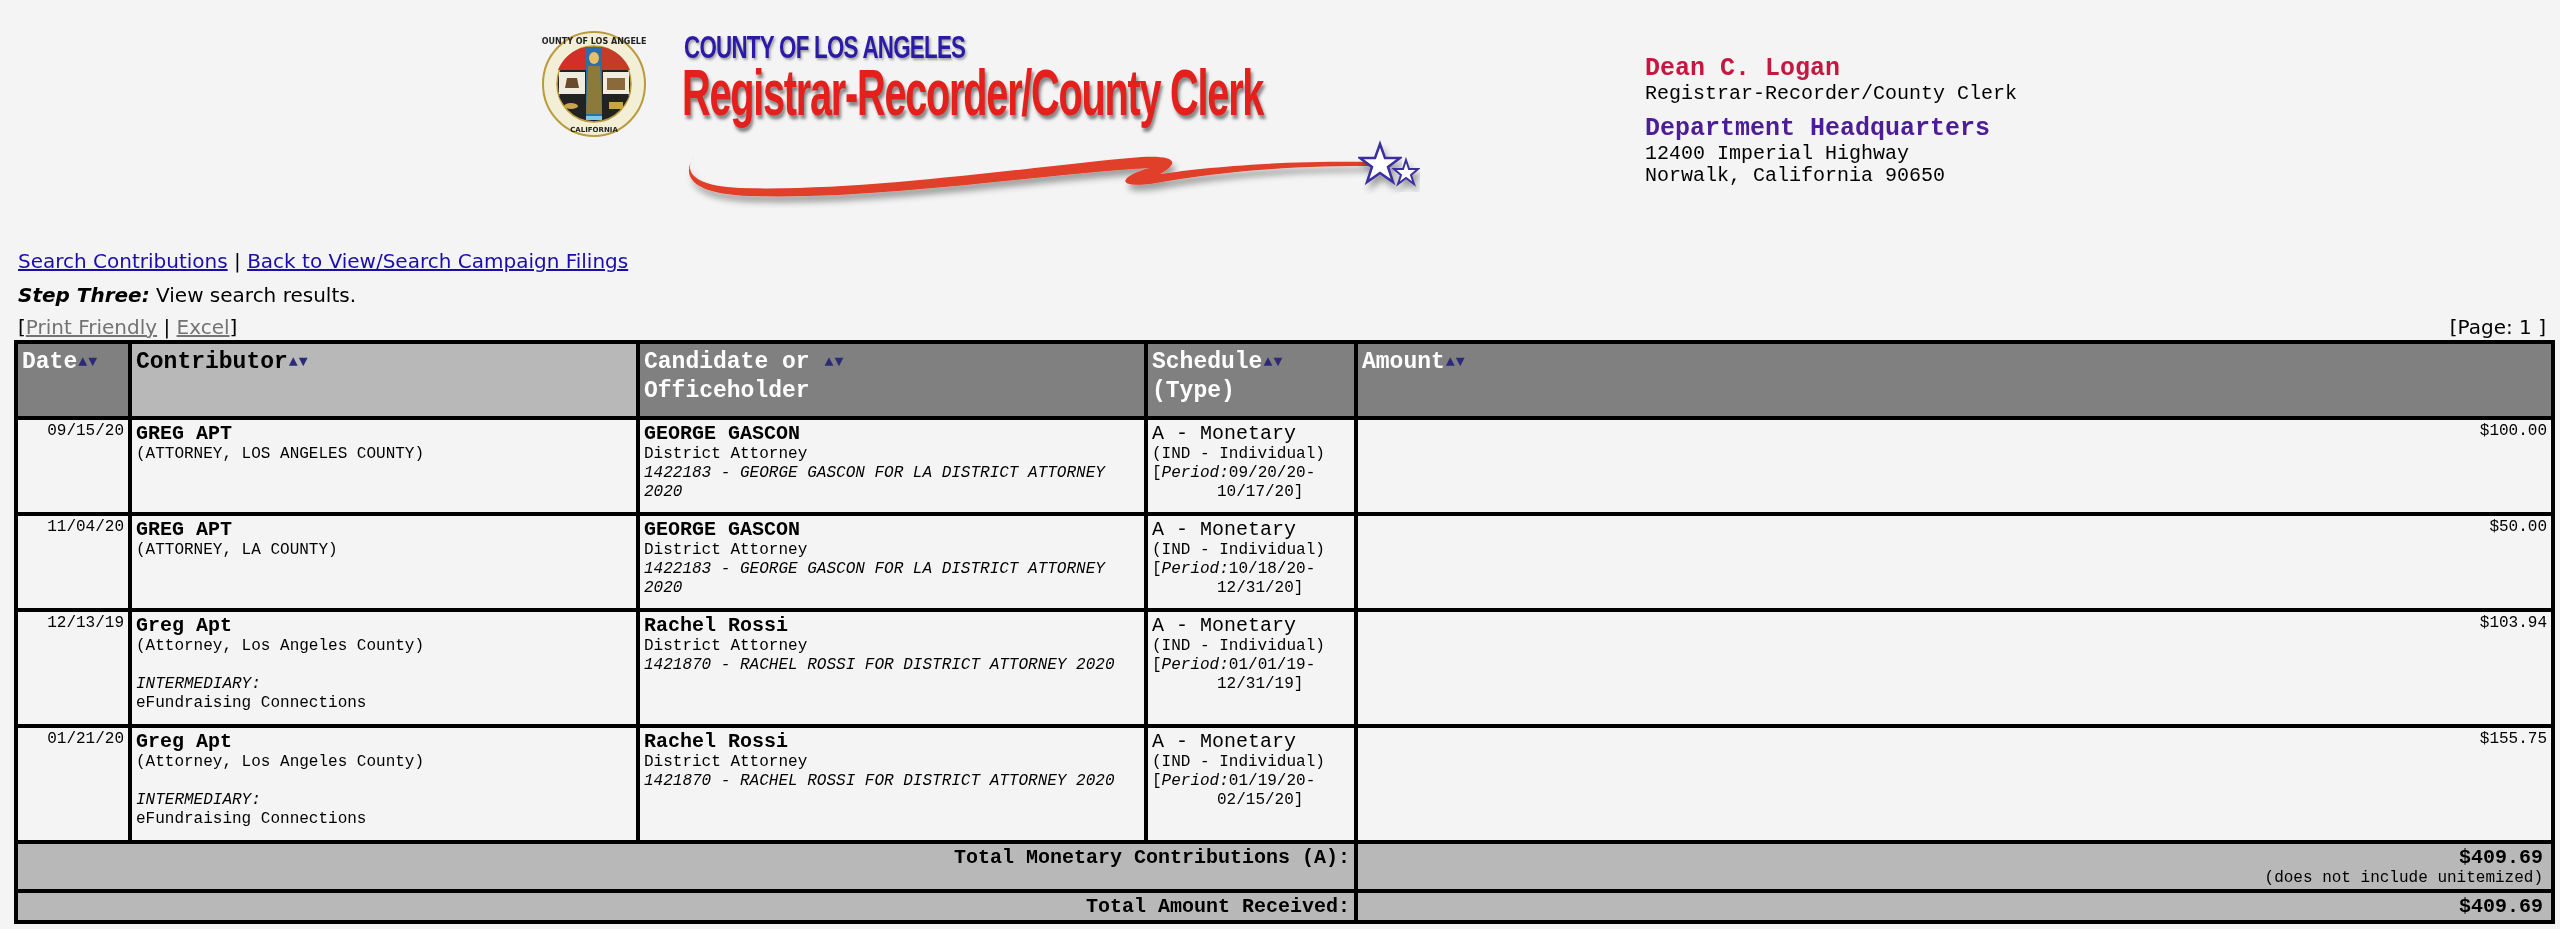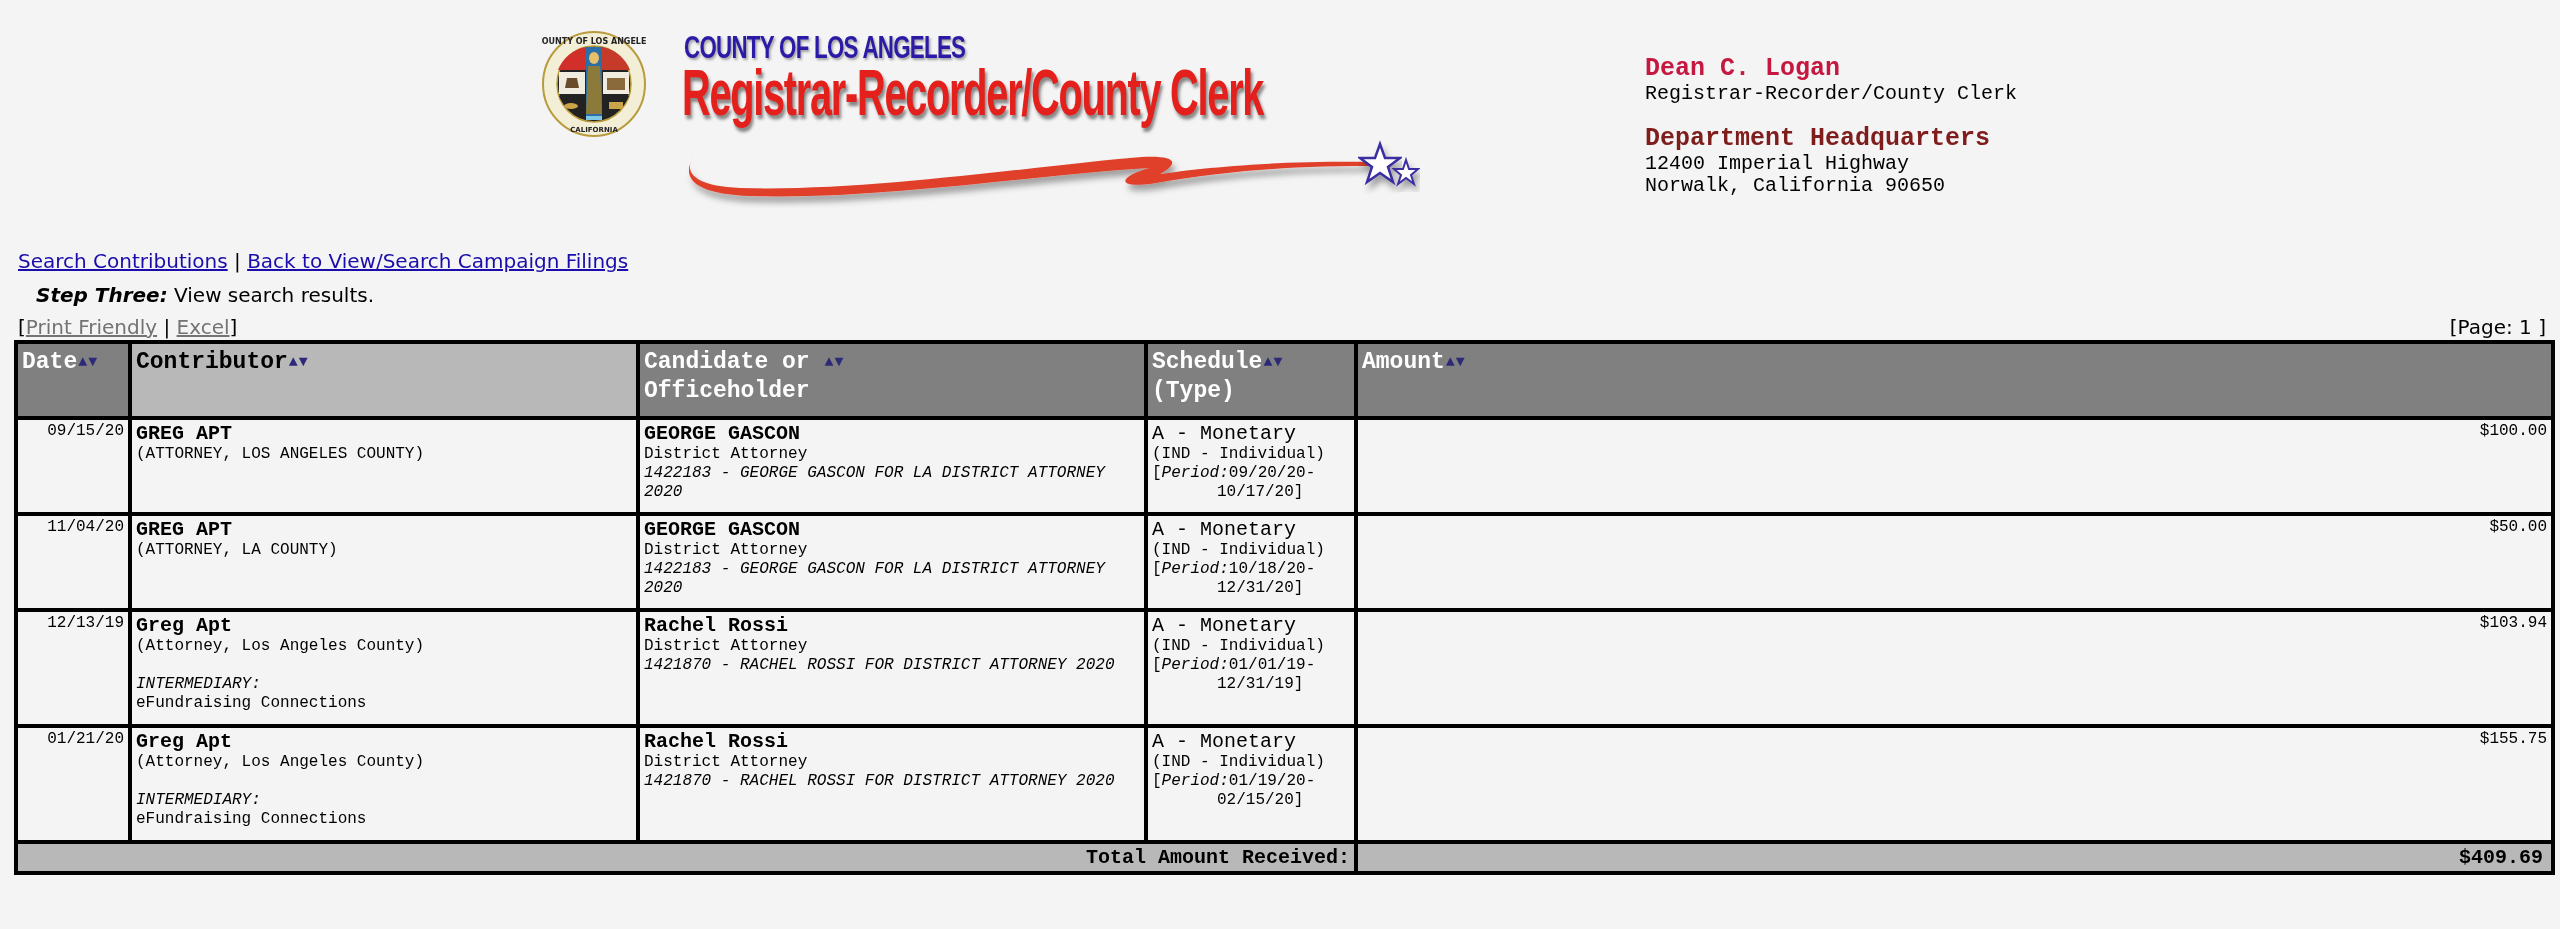--- a/index.html
+++ b/index.html
@@ -29,27 +29,27 @@
       font-size: 64px; color: #e3201b; letter-spacing: -2px;
       transform: scaleX(0.62); transform-origin: left top;
       text-shadow: 3px 4px 4px rgba(0,0,0,0.45);
       white-space: nowrap;
     }
     .swoosh { position: absolute; left: 680px; top: 138px; width: 745px; height: 70px; }
 
     .official { position: absolute; right: 543px; top: 55px; font-family: Liberation Mono, monospace; }
     .official .name { color: #c41840; font-weight: bold; font-size: 25px; line-height: 28px; }
     .official .role { font-size: 20px; line-height: 22px; }
-    .official .hq { color: #7f1d1d; font-weight: bold; font-size: 25px; line-height: 28px; margin-top: 20px; }
+    .official .hq { color: #4c1d95; font-weight: bold; font-size: 25px; line-height: 28px; margin-top: 10px; }
     .official .addr { font-size: 20px; line-height: 22px; }
 
     
     .navlinks { position: absolute; left: 18px; top: 249px; font-size: 20px; line-height: 24px; }
     .navlinks a { color: #1a0dab; text-decoration: underline; }
-    .step { position: absolute; left: 36px; top: 283px; font-size: 20px; line-height: 24px; }
+    .step { position: absolute; left: 18px; top: 283px; font-size: 20px; line-height: 24px; }
     .step b { font-style: italic; }
     .export { position: absolute; left: 18px; top: 315px; font-size: 20px; line-height: 24px; }
     .export a { color: #737373; text-decoration: underline; }
     .pageinfo { position: absolute; right: 14px; top: 315px; font-size: 20px; line-height: 24px; }
 
     
     table.results {
       position: absolute; left: 14px; top: 340px; width: 2541px;
       border-collapse: collapse; table-layout: fixed;
       border: 4px solid #000;
@@ -249,17 +249,24 @@
       <td>
         <div class="sched-type">A - Monetary</div>
         <div class="sub">(IND - Individual)</div>
         <div class="sub">[<i>Period:</i><span>01/19/20-</span></div>
         <div class="sub period-end">02/15/20]</div>
       </td>
       <td class="amount">$155.75</td>
     </tr>
 
     <tr class="total">
+      <td colspan="4" class="label">Total Monetary Contributions (A):</td>
+      <td class="val">
+        <div>$409.69</div>
+        <div class="note">(does not include unitemized)</div>
+      </td>
+    </tr>
+    <tr class="total">
       <td colspan="4" class="label">Total Amount Received:</td>
       <td class="val">$409.69</td>
     </tr>
   </tbody>
 </table>
 
 </body></html>

